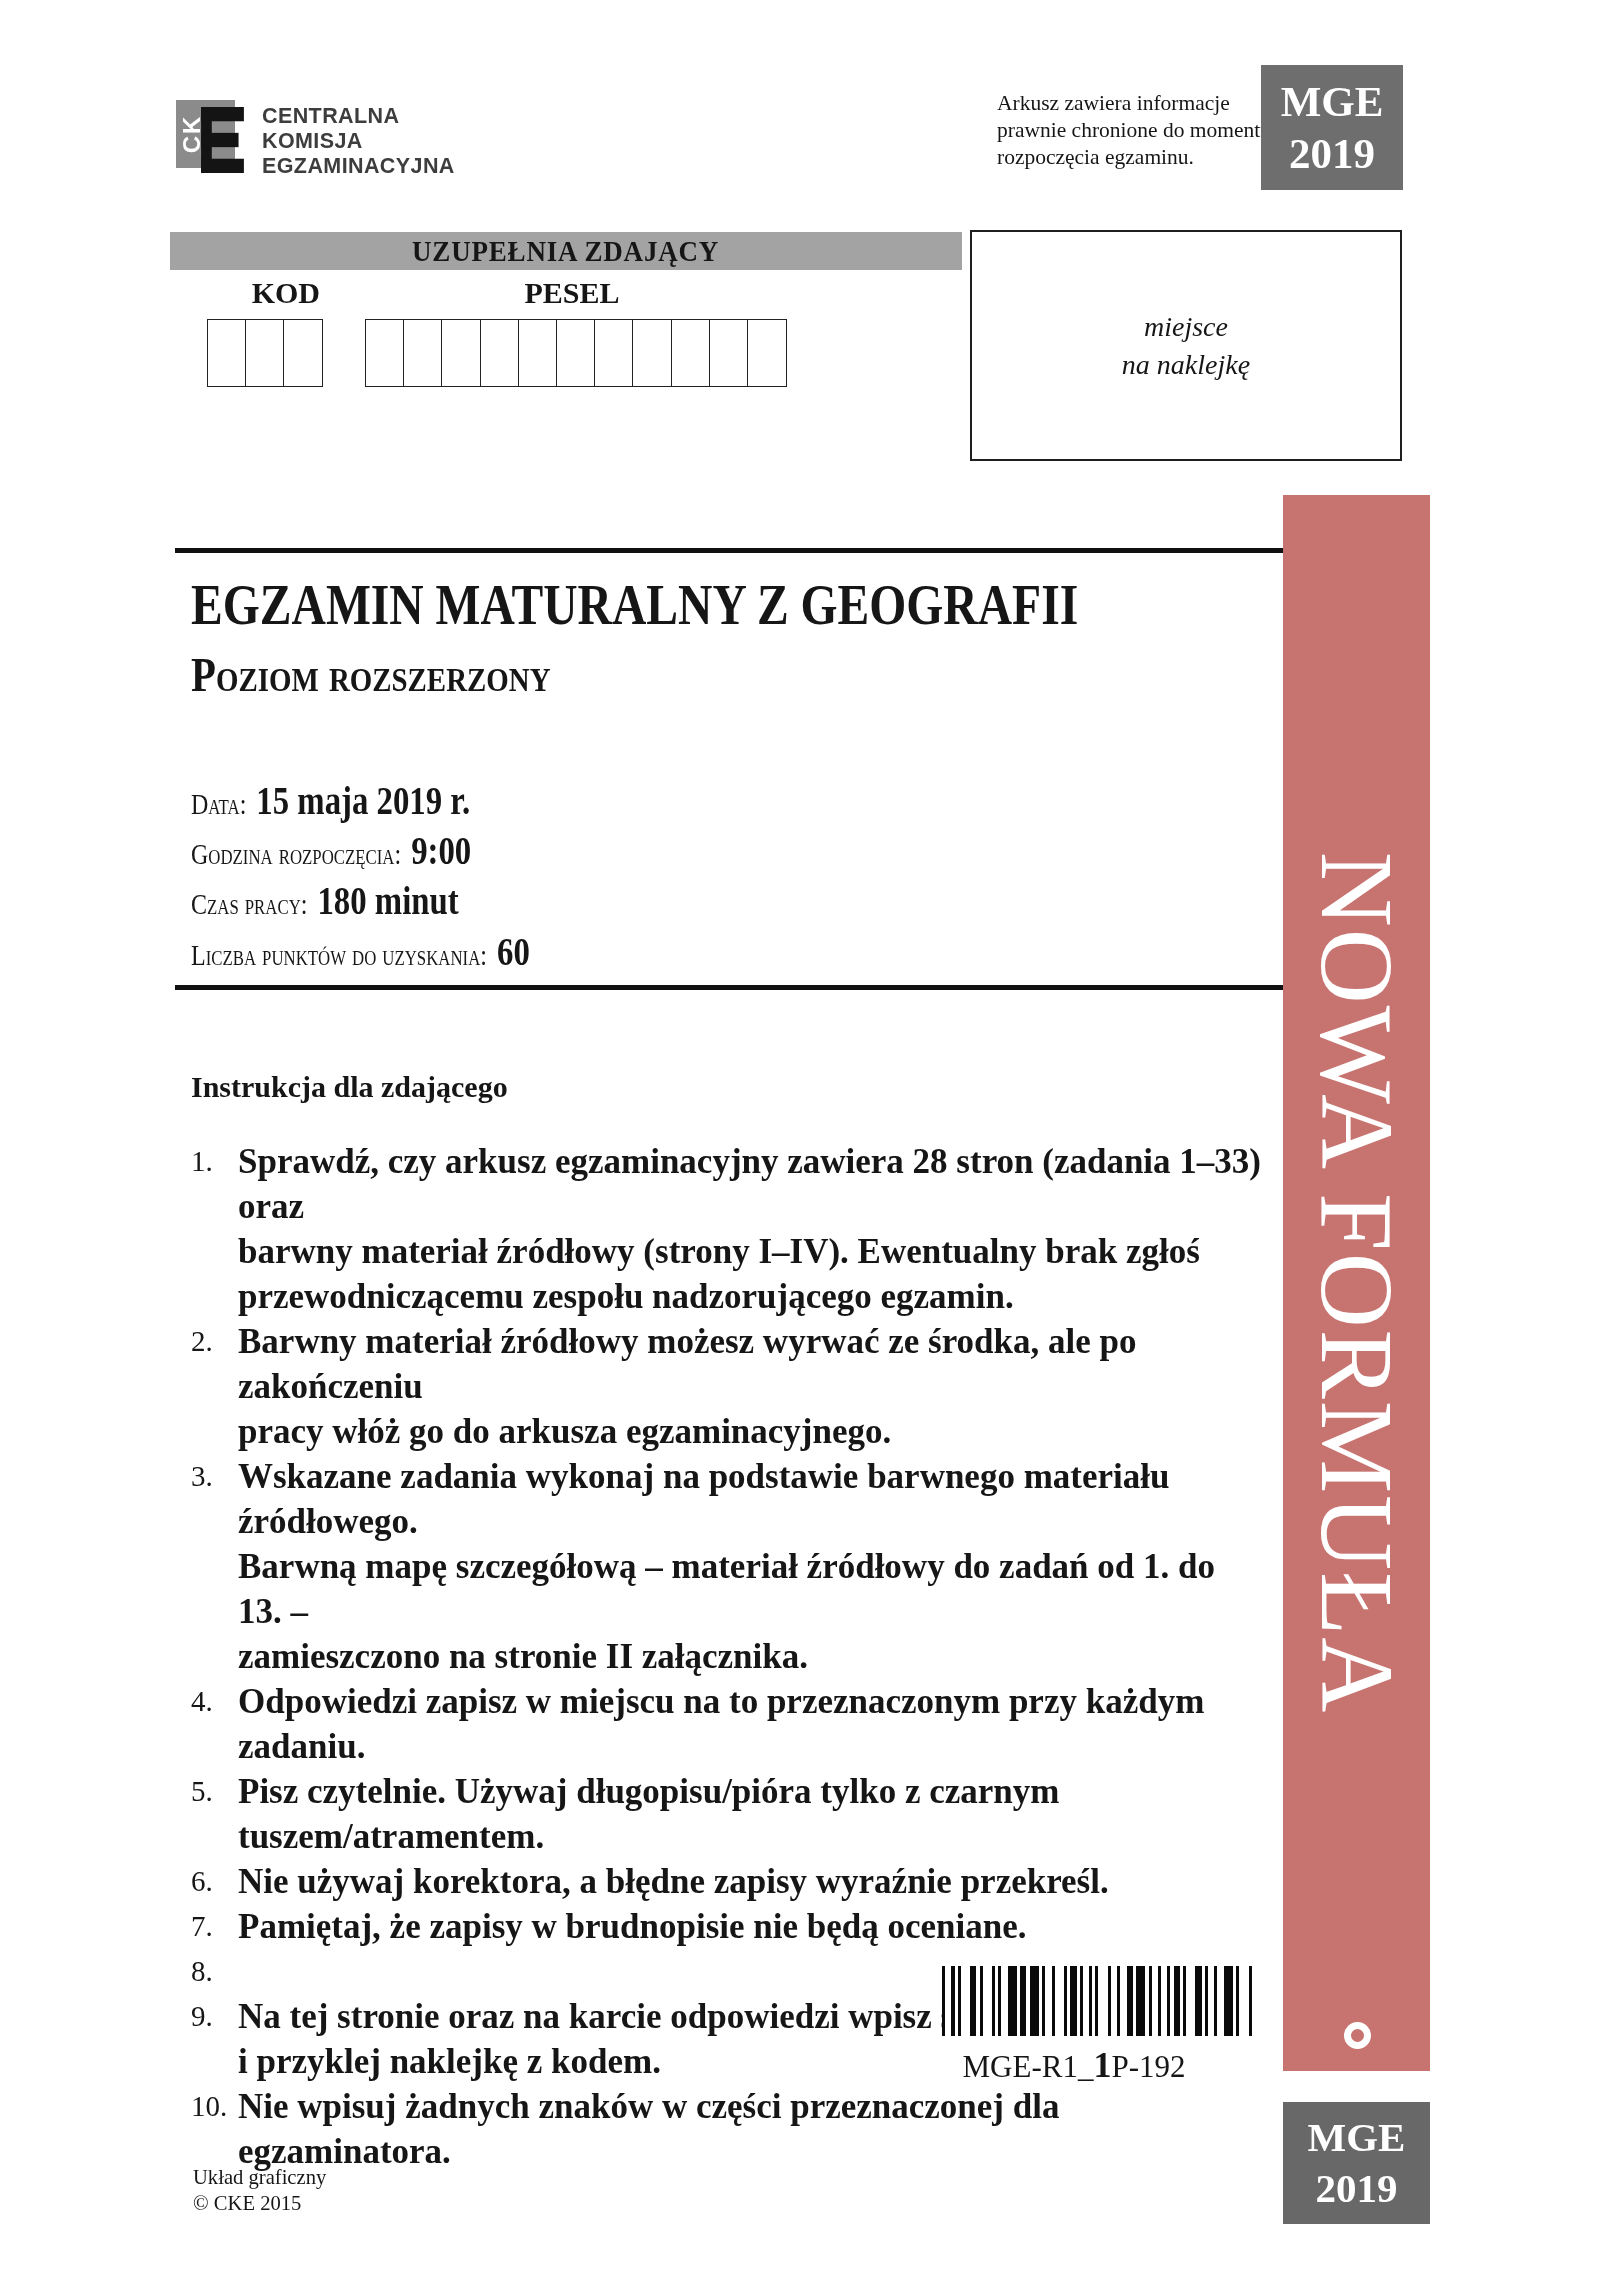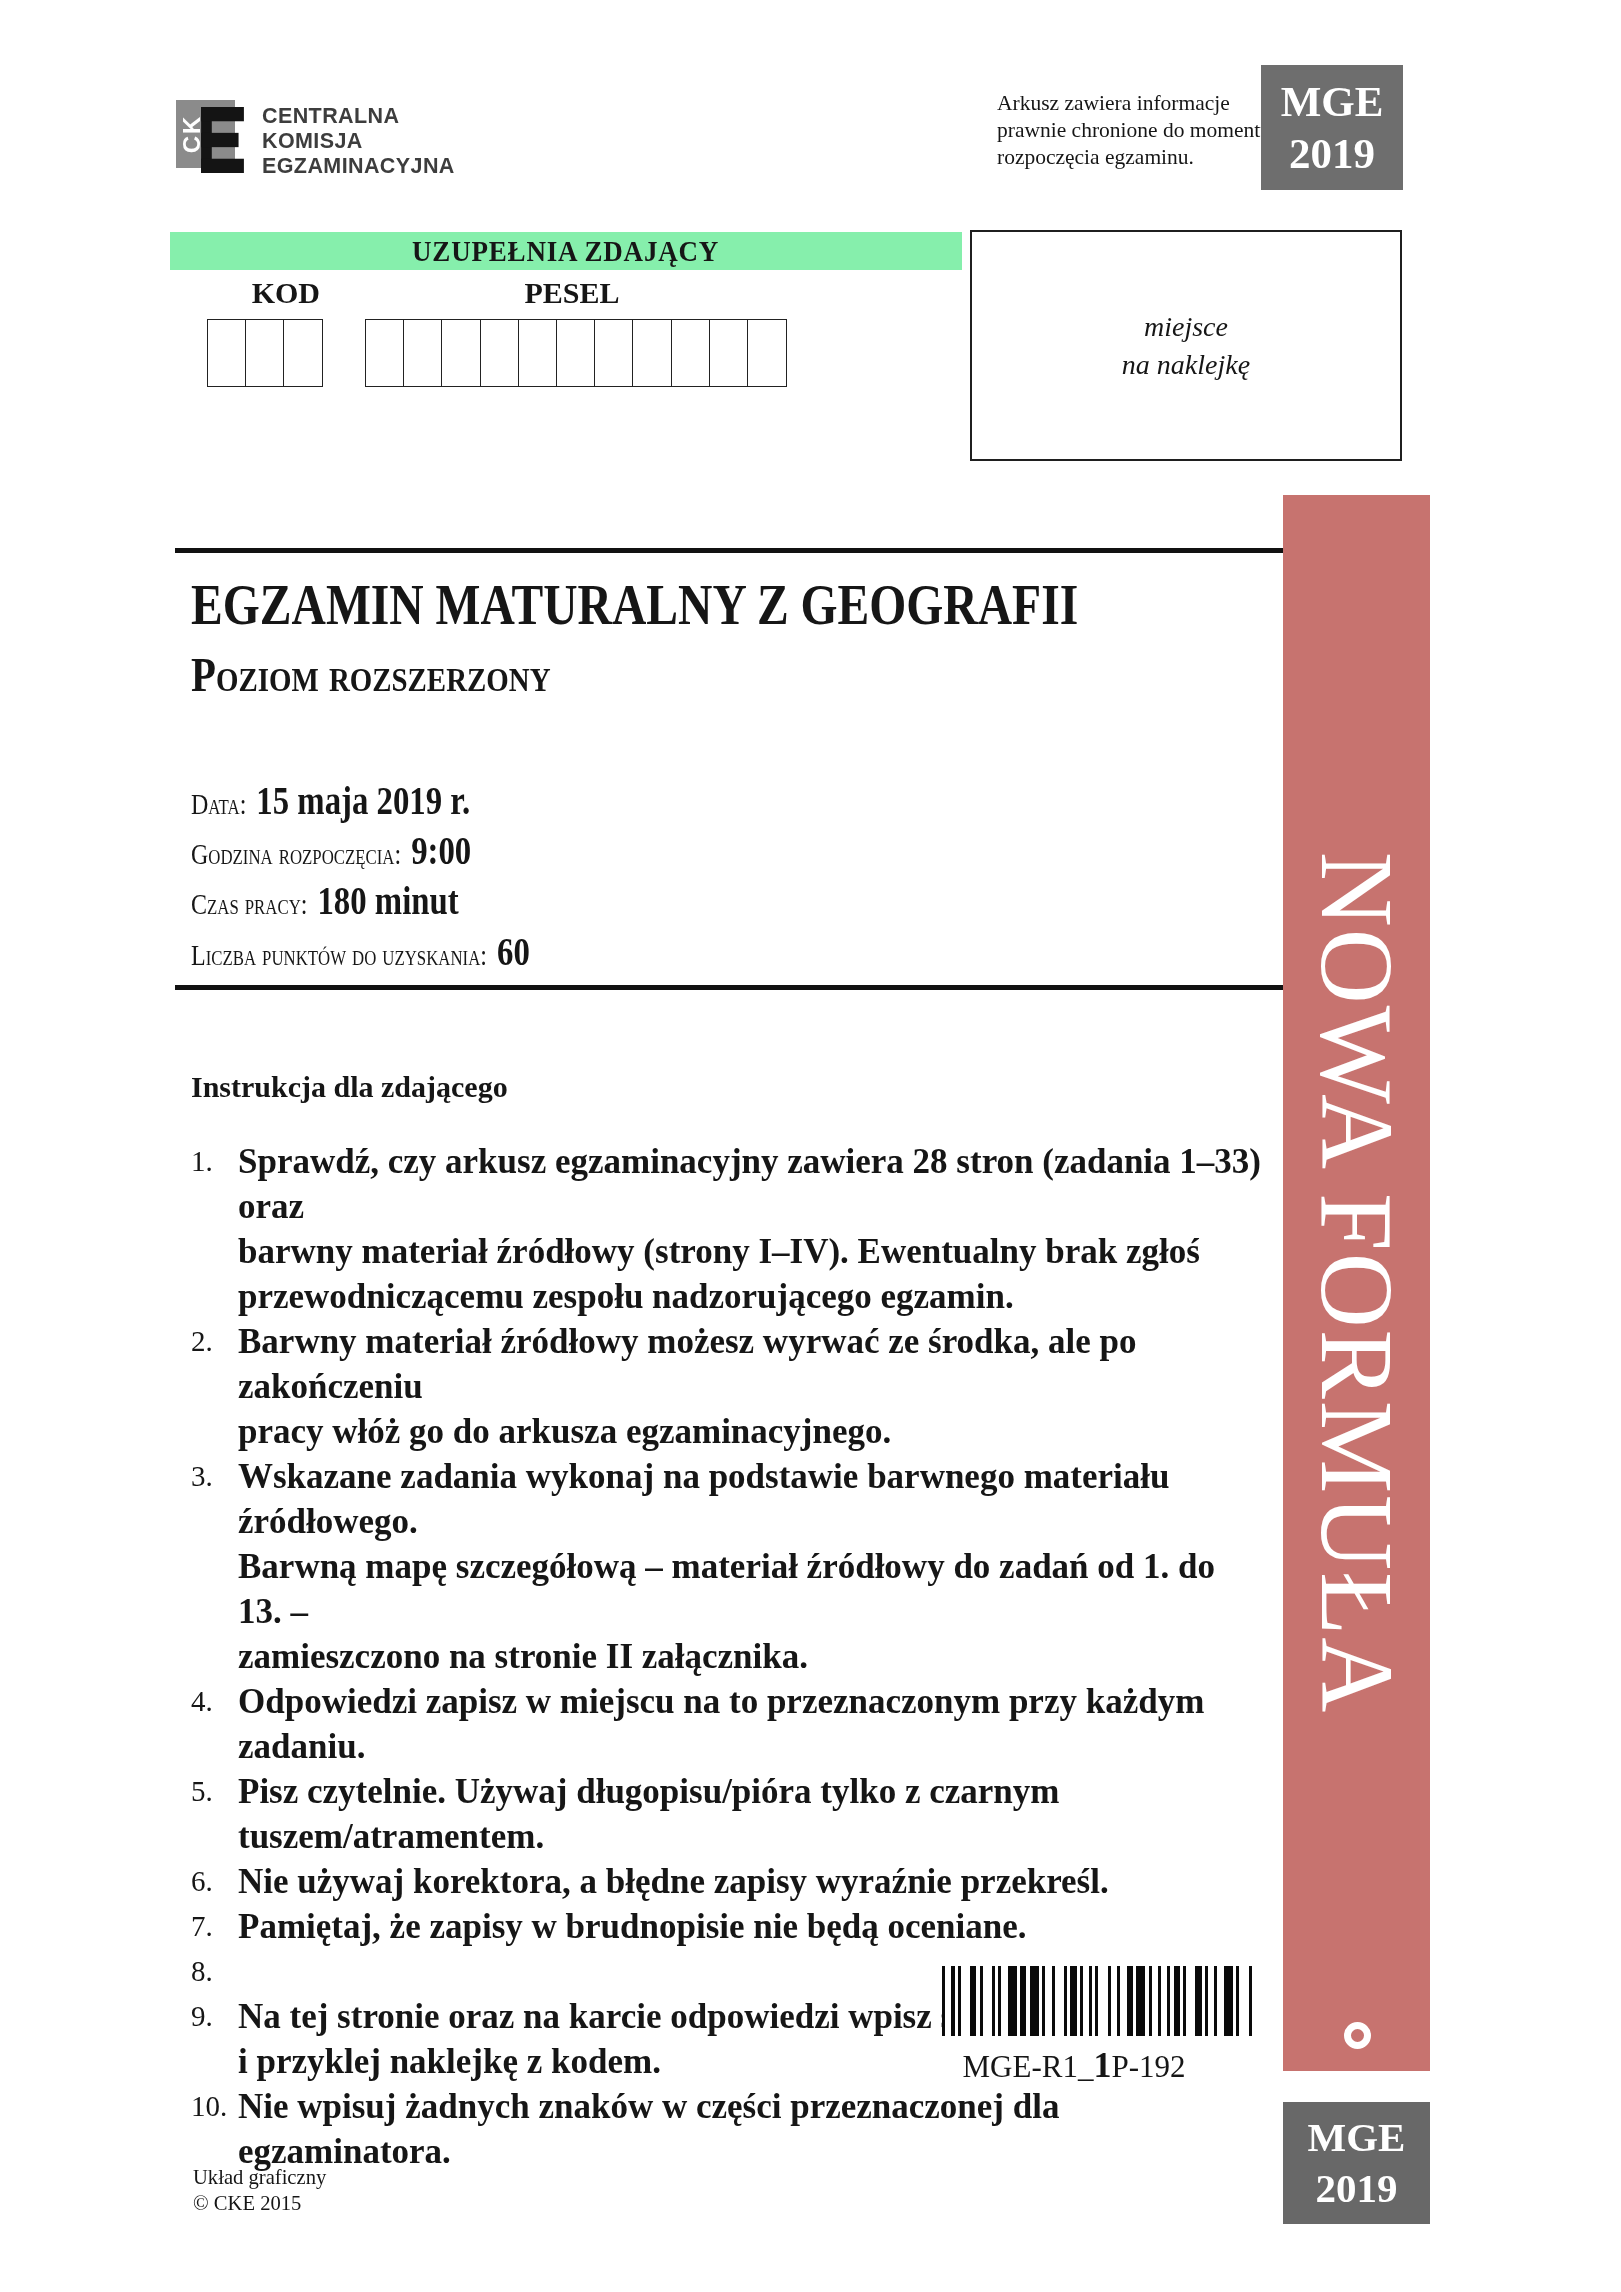--- a/index.html
+++ b/index.html
@@ -13,21 +13,21 @@
   .ck-text { position:absolute; left:50%; top:50%; transform:translate(-50%,-50%) rotate(-90deg);
     font-family:"Liberation Sans", sans-serif; font-weight:bold; font-size:24px; color:#ffffff; letter-spacing:1.8px; }
   .logo-e { position:absolute; left:201px; top:107px; }
   .org-name { position:absolute; left:262px; top:104px; font-family:"Liberation Sans", sans-serif;
     font-weight:bold; font-size:21.5px; line-height:25px; color:#3d3d3d; white-space:pre-line; letter-spacing:0.4px; }
   .notice { position:absolute; left:997px; top:90px; font-size:21.5px; line-height:27px; white-space:pre-line; }
   .code-box-top { position:absolute; left:1261px; top:65px; width:142px; height:125px; background:#6e6e6e;
     display:flex; flex-direction:column; align-items:center; justify-content:center; }
   .code-box-top .cb-line { color:#ffffff; font-weight:bold; font-size:43px; line-height:52px; }
   
-  .fill-bar { position:absolute; left:170px; top:232px; width:792px; height:38px; background:#86efac;
+  .fill-bar { position:absolute; left:170px; top:232px; width:792px; height:38px; background:#a3a3a3;
     display:flex; align-items:center; justify-content:center; }
   .fill-bar span { font-weight:bold; font-size:30px; letter-spacing:0.9px; transform:scaleX(0.9); }
   .kod-label { position:absolute; left:207px; top:276px; width:113px; text-align:right; font-weight:bold; font-size:30px; }
   .pesel-label { position:absolute; left:365px; top:276px; width:414px; text-align:center; font-weight:bold; font-size:30px; }
   .cells { position:absolute; display:flex; }
   .kod-cells { left:207px; top:319px; }
   .pesel-cells { left:365px; top:319px; }
   .cell { width:38px; height:66px; background:#ffffff; border:1.8px solid #222222; margin-left:-1.8px; box-sizing:content-box; }
   .cell:first-child { margin-left:0; }
   .sticker-box { position:absolute; left:970px; top:230px; width:432px; height:231px; border:2.7px solid #1f1f1f;

